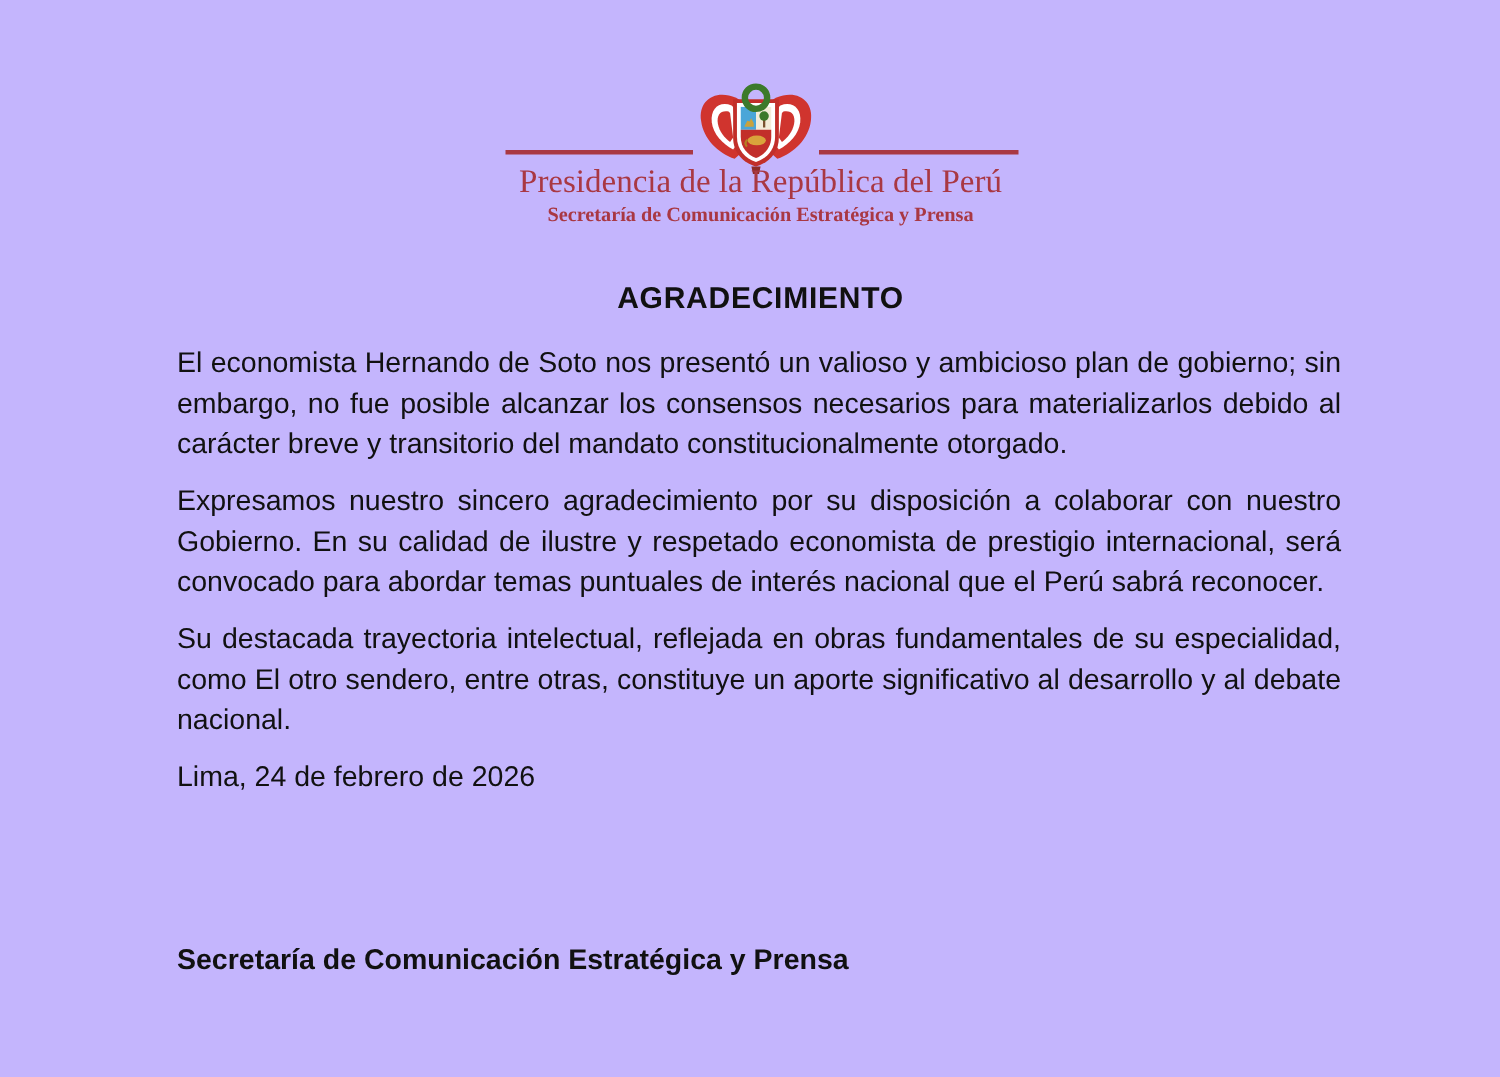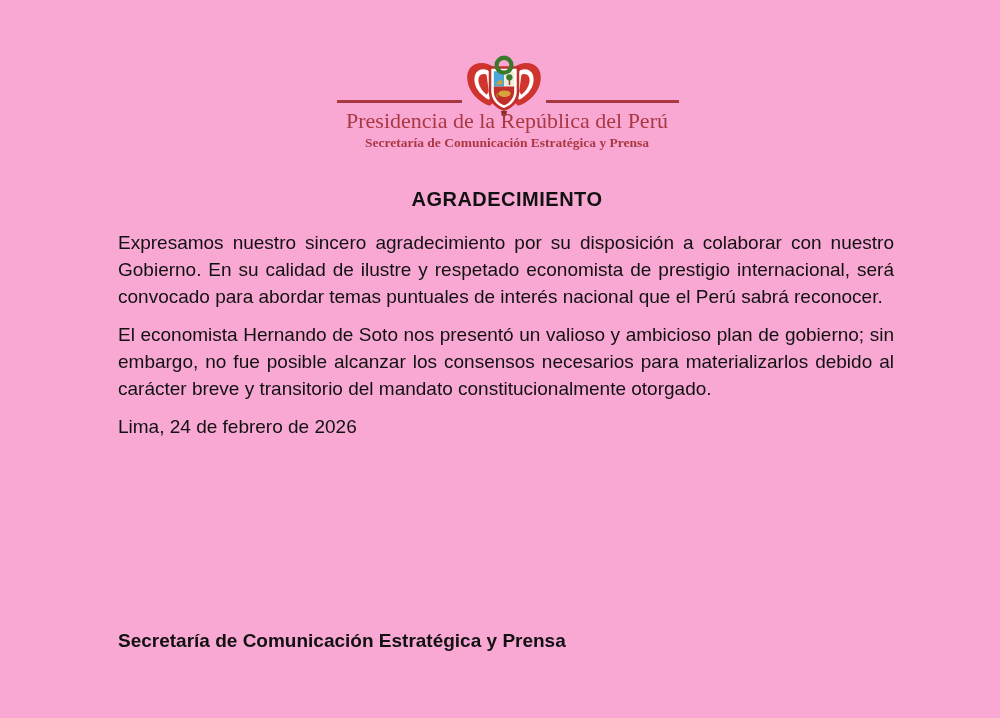--- a/index.html
+++ b/index.html
@@ -4,21 +4,21 @@
 <style>
   html, body {
     margin: 0;
     padding: 0;
     background: #ffffff;
   }
   .page {
     position: relative;
     width: 1000px;
     height: 718px;
-    background: #f9a8d4;
+    background: #c4b5fd;
     overflow: hidden;
     font-family: "Liberation Sans", sans-serif;
     color: #111111;
   }
   
   .emblem {
     position: absolute;
     left: 459px;
     top: 55px;
     width: 90px;
@@ -137,22 +137,23 @@
 
   <div class="rule rule-left"></div>
   <div class="rule rule-right"></div>
 
   <div class="org-name">Presidencia de la República del Perú</div>
   <div class="org-subtitle">Secretaría de Comunicación Estratégica y Prensa</div>
 
   <h1 class="doc-title">AGRADECIMIENTO</h1>
 
   <div class="body-text">
+    <p>El economista Hernando de Soto nos presentó un valioso y ambicioso plan de gobierno; sin embargo, no fue posible alcanzar los consensos necesarios para materializarlos debido al carácter breve y transitorio del mandato constitucionalmente otorgado.</p>
     <p>Expresamos nuestro sincero agradecimiento por su disposición a colaborar con nuestro Gobierno. En su calidad de ilustre y respetado economista de prestigio internacional, será convocado para abordar temas puntuales de interés nacional que el Perú sabrá reconocer.</p>
-    <p>El economista Hernando de Soto nos presentó un valioso y ambicioso plan de gobierno; sin embargo, no fue posible alcanzar los consensos necesarios para materializarlos debido al carácter breve y transitorio del mandato constitucionalmente otorgado.</p>
+    <p>Su destacada trayectoria intelectual, reflejada en obras fundamentales de su especialidad, como El otro sendero, entre otras, constituye un aporte significativo al desarrollo y al debate nacional.</p>
     <p class="dateline">Lima, 24 de febrero de 2026</p>
   </div>
 
   <div class="signature">
     <div>Secretaría de Comunicación Estratégica y Prensa</div>
   </div>
 
 </div>
 
 </body></html>

